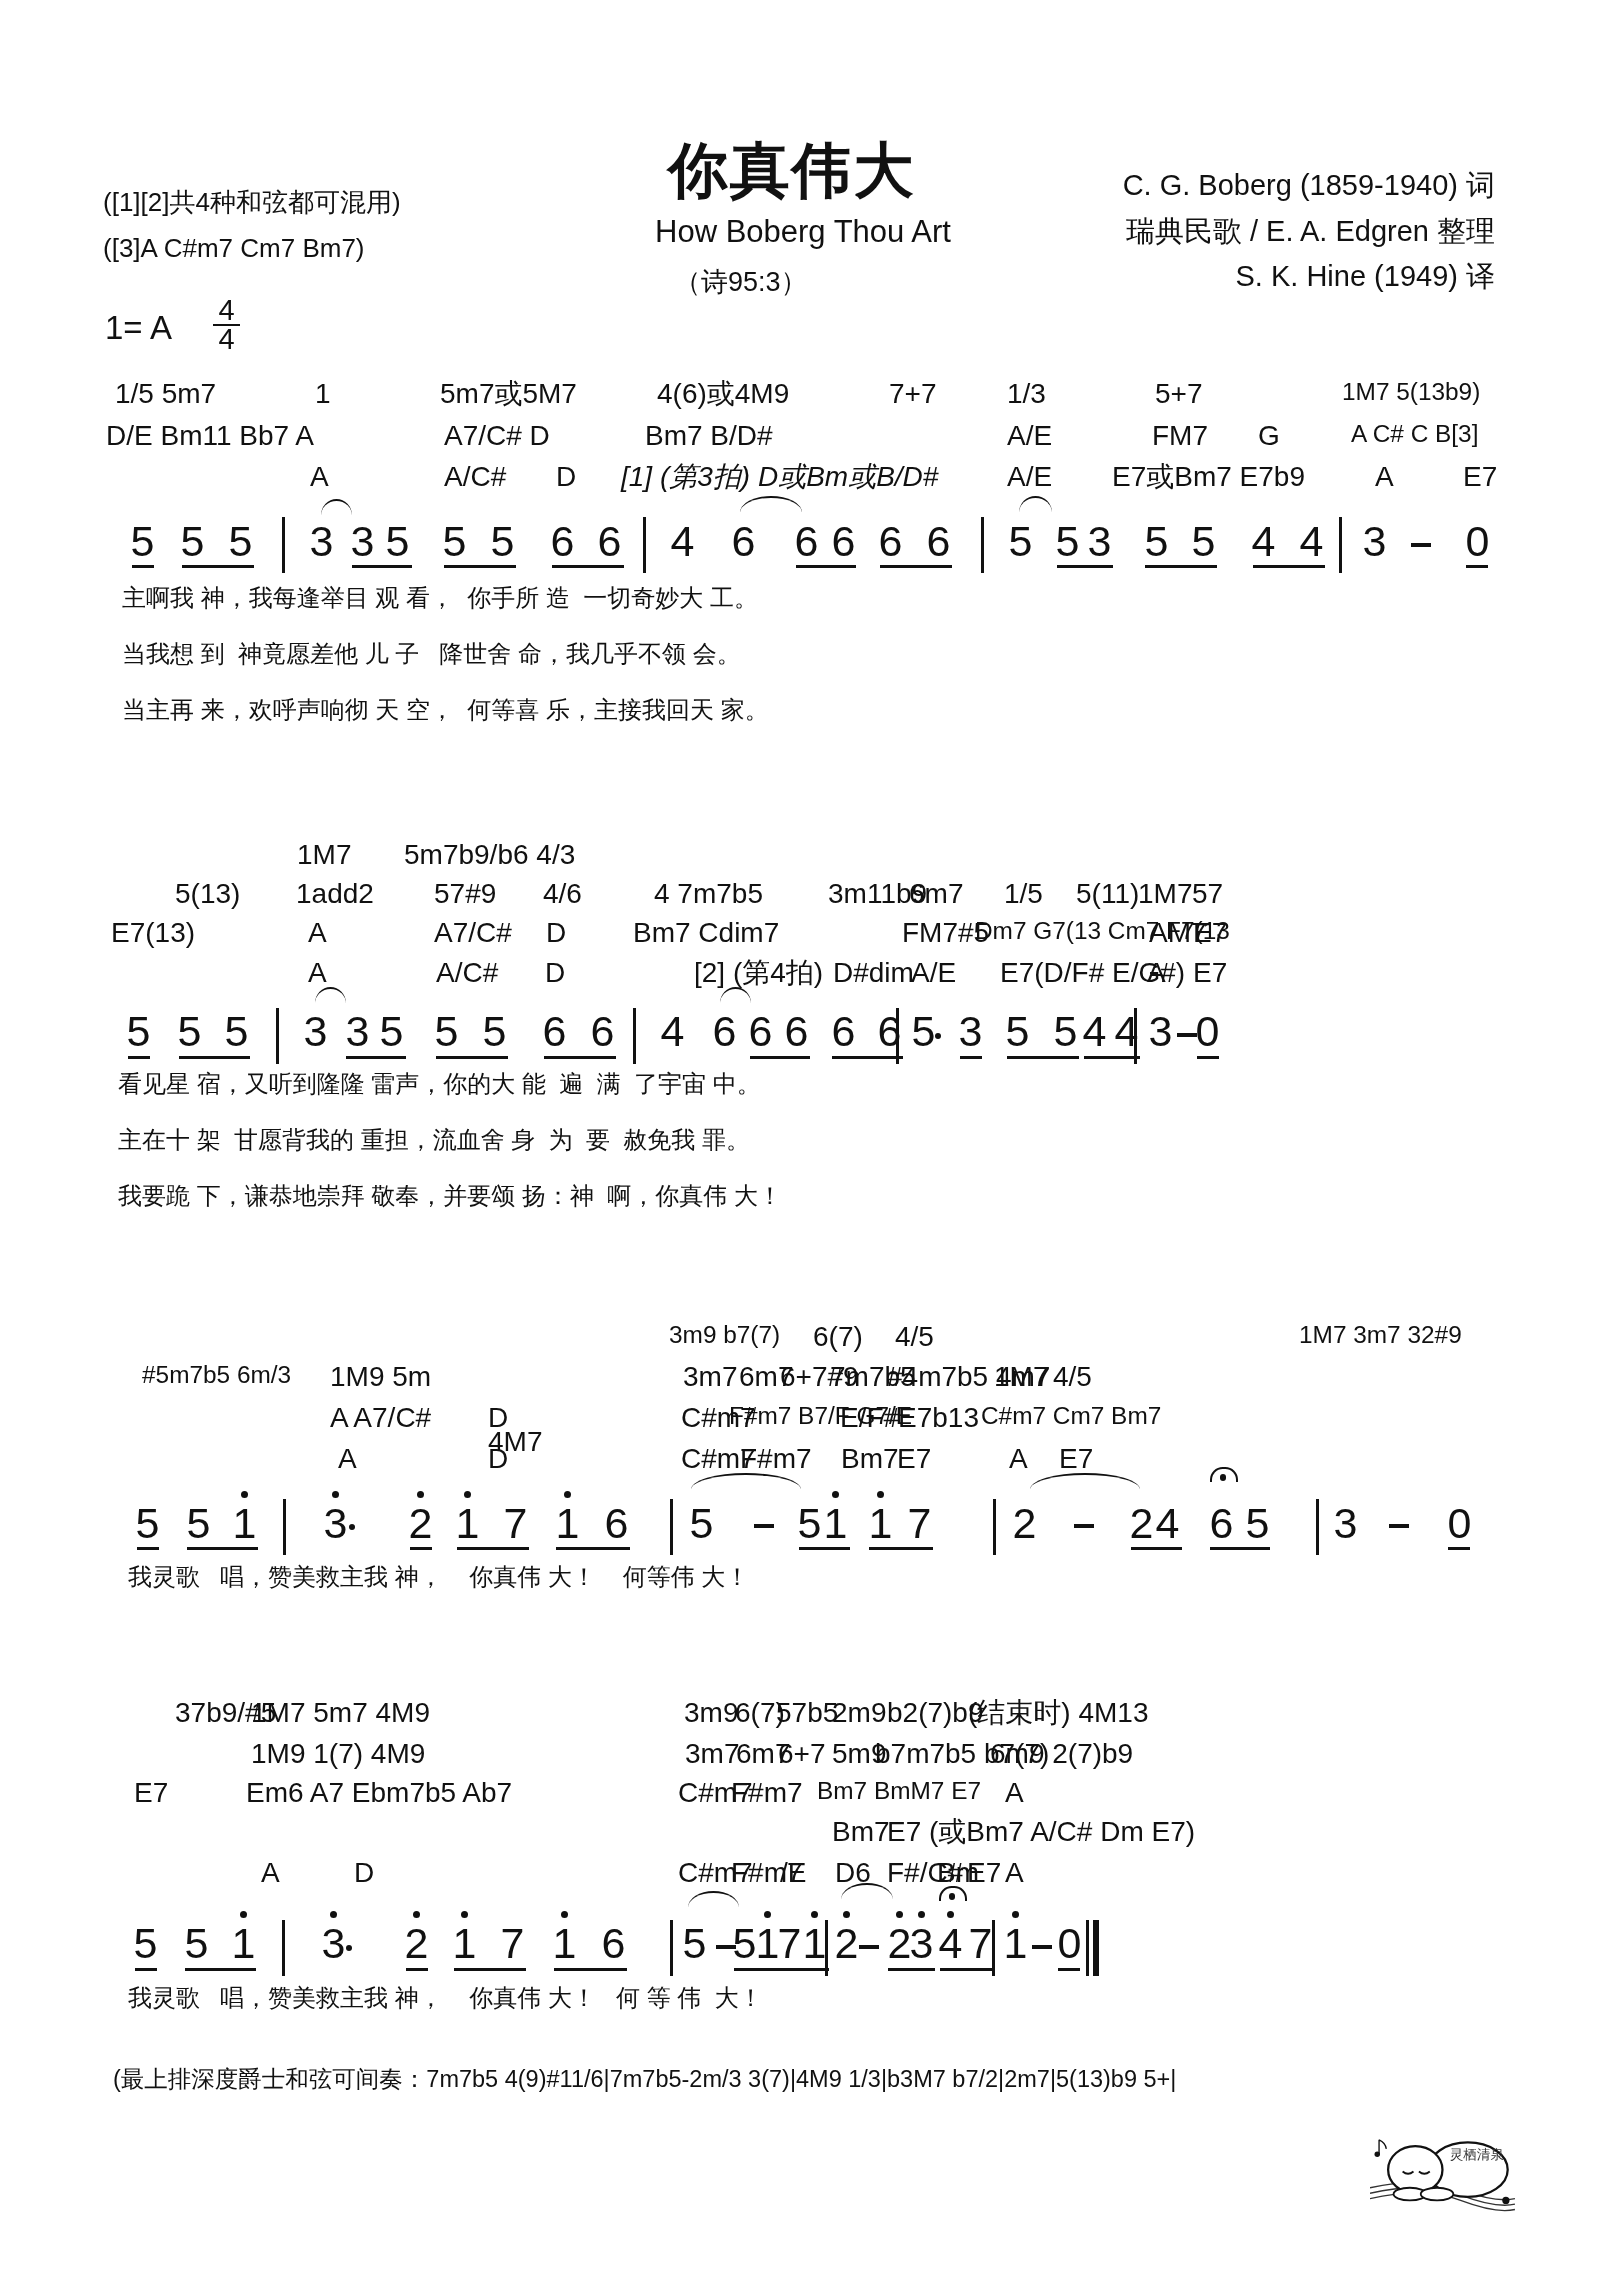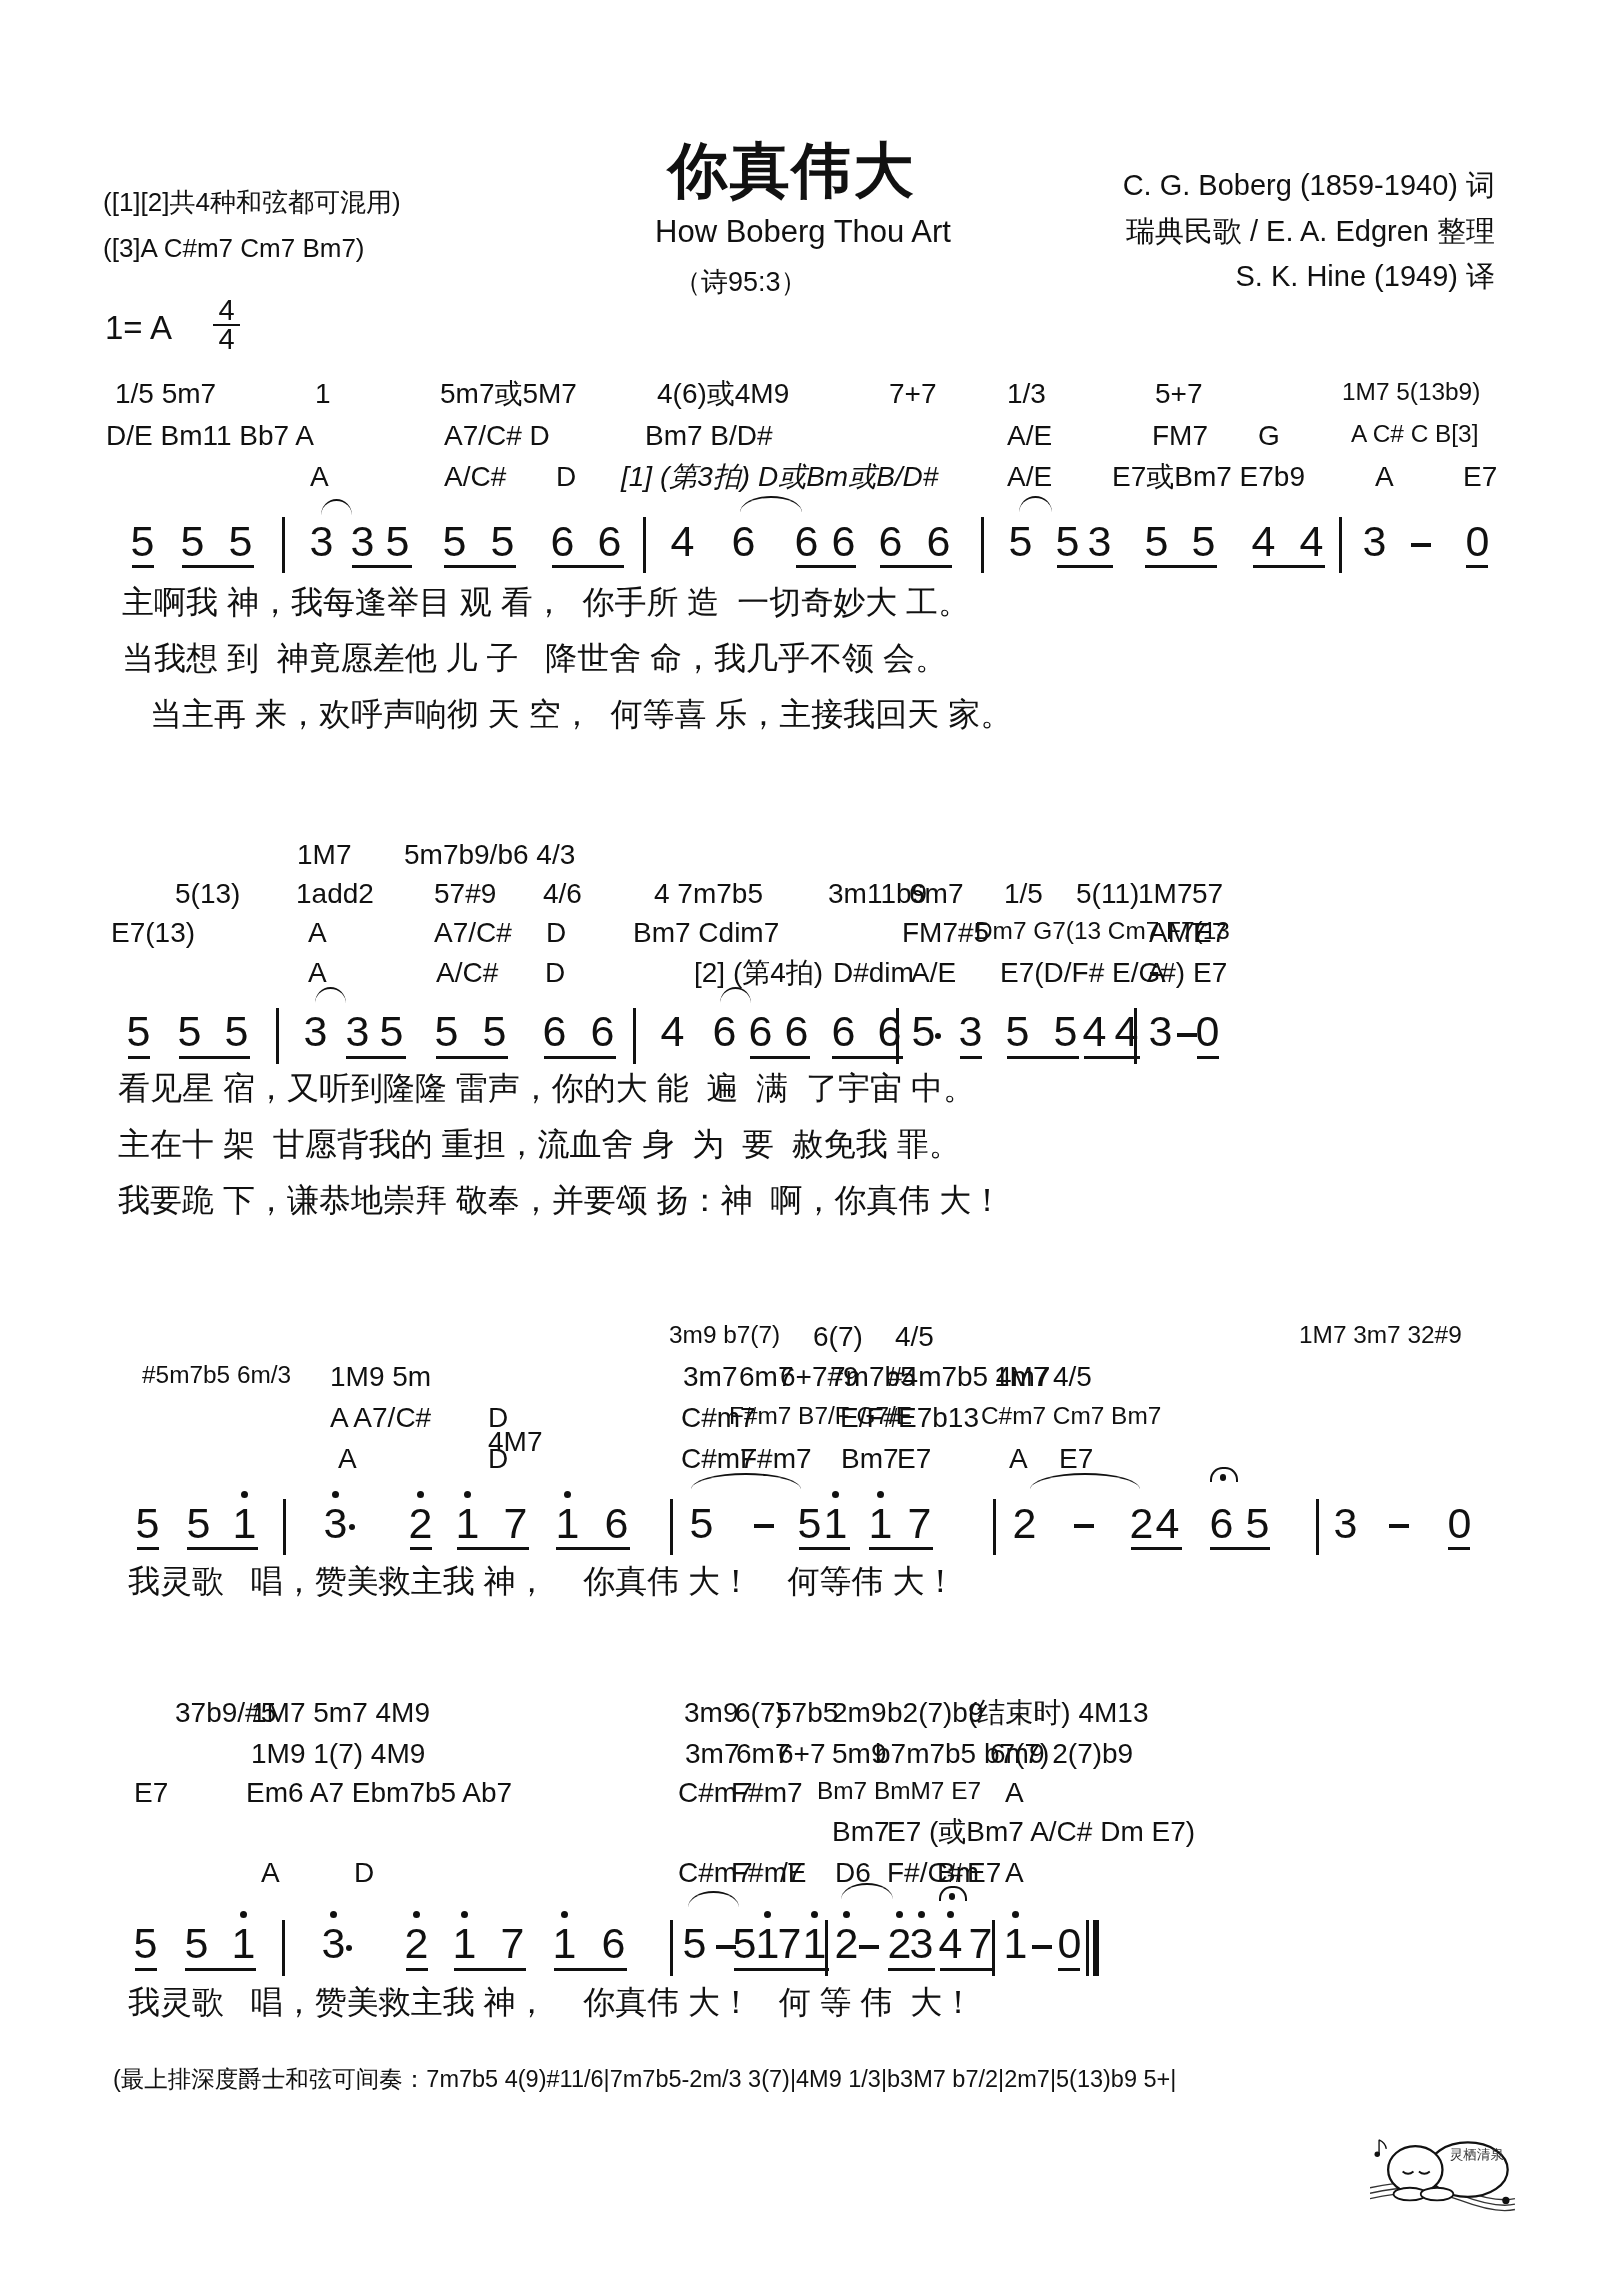--- a/index.html
+++ b/index.html
@@ -16,21 +16,21 @@
   .chord.sm { font-size: 24.4px; }
   .note { position: absolute; font-size: 43px; line-height: 1; width: 27px; text-align: center; }
   .dot-above { position: absolute; width: 7.2px; height: 7.2px; border-radius: 50%; background: #111; }
   .dot-after { position: absolute; width: 6.3px; height: 6.3px; border-radius: 50%; background: #111; }
   .uline { position: absolute; height: 2.7px; background: #111; }
   .bar { position: absolute; width: 2.7px; background: #111; }
   .dash { position: absolute; height: 3.6px; width: 20px; background: #111; }
   .slur { position: absolute; border-top: 2.3px solid #111; border-radius: 50% 50% 0 0 / 100% 100% 0 0; height: 14.5px; }
   .fermata { position: absolute; width: 23.5px; height: 12.7px; border: 2.3px solid #111; border-bottom: none; border-radius: 12.7px 12.7px 0 0; }
   .fermata::after { content: ""; position: absolute; left: 8.1px; top: 5.4px; width: 6.3px; height: 6.3px; border-radius: 50%; background:#111; }
-  .lyric { position: absolute; font-size: 32px; letter-spacing: 0; line-height: 1; white-space: pre; }
+  .lyric { position: absolute; font-size: 24px; letter-spacing: 0; line-height: 1; white-space: pre; }
   .footer { font-size: 23.5px; }
   .logo { position: absolute; left: 1370px; top: 2126px; width: 154px; height: 100px; }
 </style>
 </head>
 <body>
 
 <div class="abs" style="left:103px;top:185px;font-size:26px;">([1][2]共4种和弦都可混用)</div>
 <div class="abs" style="left:103px;top:233px;font-size:26px;">([3]A C#m7 Cm7 Bm7)</div>
 <div class="abs title" style="left:668px;top:131px;">你真伟大</div>
 <div class="abs subtitle" style="left:655px;top:214px;">How Boberg Thou Art</div>
@@ -204,21 +204,21 @@
   <div class="uline" style="left:1253px;top:565px;width:72px;"></div>
   <div class="bar" style="left:1339px;top:517px;height:56px;"></div>
   <div class="note" style="left:1361px;top:520px;">3</div>
   <div class="dash" style="left:1411px;top:543px;"></div>
   <div class="note" style="left:1464px;top:520px;">0</div>
   <div class="uline" style="left:1466px;top:565px;width:22px;"></div>
 </div>
 
 <div class="lyric" style="left:122px;top:586px;">主啊我 神，我每逢举目 观 看，  你手所 造  一切奇妙大 工。</div>
 <div class="lyric" style="left:122px;top:642px;">当我想 到  神竟愿差他 儿 子   降世舍 命，我几乎不领 会。</div>
-<div class="lyric" style="left:122px;top:698px;margin-left:28px;">当主再 来，欢呼声响彻 天 空，  何等喜 乐，主接我回天 家。</div>
+<div class="lyric" style="left:122px;top:698px;">当主再 来，欢呼声响彻 天 空，  何等喜 乐，主接我回天 家。</div>
 
 <div>
   <div class="note" style="left:125px;top:1010px;">5</div>
   <div class="uline" style="left:128px;top:1056px;width:22px;"></div>
   <div class="note" style="left:176px;top:1010px;">5</div>
   <div class="note" style="left:223px;top:1010px;">5</div>
   <div class="uline" style="left:179px;top:1056px;width:71px;"></div>
   <div class="bar" style="left:276px;top:1008px;height:56px;"></div>
   <div class="note" style="left:302px;top:1010px;">3</div>
   <div class="slur" style="left:315px;top:987px;width:31px;"></div>

